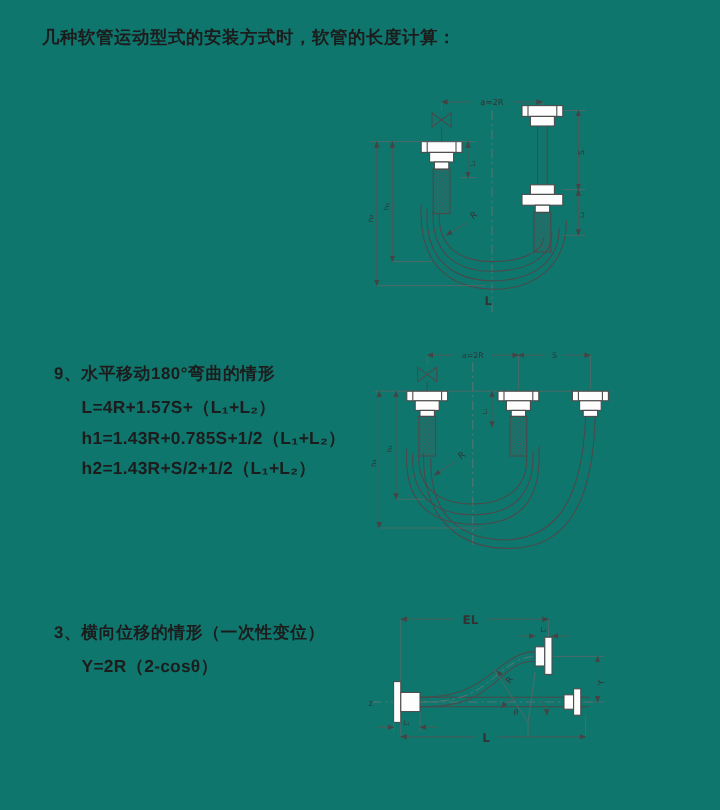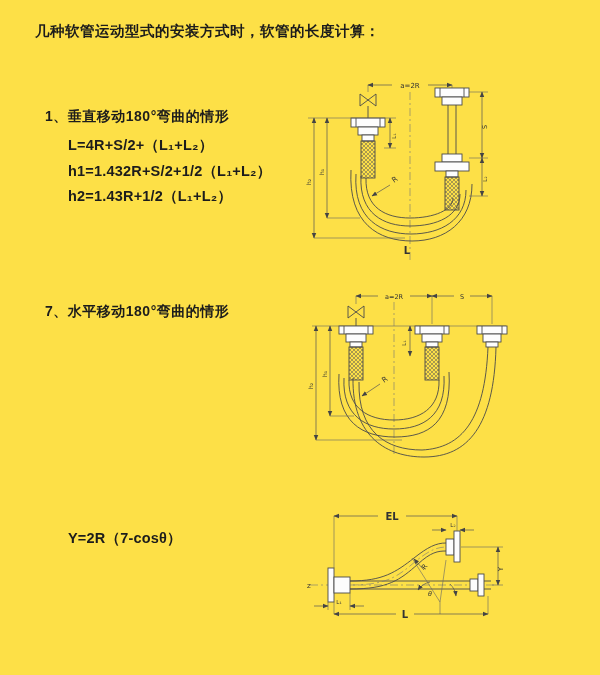--- a/index.html
+++ b/index.html
@@ -1,16 +1,16 @@
 <!DOCTYPE html>
 <html><head>
 <meta charset="utf-8">
 <style>
   html,body{margin:0;padding:0;background:#ffffff;}
-  #page{position:relative;width:600px;height:675px;background:#fde047;overflow:hidden;
+  #page{position:relative;width:600px;height:675px;background:#0f766e;overflow:hidden;
         font-family:"Liberation Sans","DejaVu Sans",sans-serif;color:#1c1c1c;}
   .title{position:absolute;left:35px;top:22px;font-size:14.5px;font-weight:bold;letter-spacing:.5px;}
   .sec{position:absolute;left:45px;}
   .sec-h{font-size:14px;font-weight:bold;letter-spacing:.5px;white-space:nowrap;}
   .formulas{margin-top:7px;padding-left:23px;}
   .formula{font-size:14.5px;font-weight:bold;line-height:25.5px;white-space:nowrap;letter-spacing:.2px;}
   svg{position:absolute;overflow:visible;}
   svg text{font-family:"DejaVu Sans","Liberation Sans",sans-serif;fill:#333;}
   .dim{stroke:#555;stroke-width:.7;fill:none;}
   .thin{stroke:#666;stroke-width:.6;fill:none;}
@@ -18,28 +18,20 @@
   .fit{stroke:#4a4a4a;stroke-width:.9;fill:#fdfdfd;}
   .cl{stroke:#777;stroke-width:.6;fill:none;stroke-dasharray:8 3 2 3;}
 </style>
 </head>
 <body>
 
 <div id="page">
 
   <div class="title">几种软管运动型式的安装方式时，软管的长度计算：</div>
 
-  <div class="sec" style="top:108px">
-    <div class="sec-h">1、垂直移动180°弯曲的情形</div>
-    <div class="formulas">
-      <div class="formula">L=4R+S/2+（L₁+L₂）</div>
-      <div class="formula">h1=1.432R+S/2+1/2（L₁+L₂）</div>
-      <div class="formula">h2=1.43R+1/2（L₁+L₂）</div>
-    </div>
-  </div>
 
   <svg style="left:300px;top:70px" width="292" height="196" viewBox="0 0 292 196">
     <defs>
       <pattern id="p1" width="4" height="4" patternUnits="userSpaceOnUse">
         <path d="M0,4 L4,0 M0,0 L4,4" stroke="#555" stroke-width="0.5"></path>
       </pattern>
       <marker id="m1" viewBox="0 0 10 10" refX="9" refY="5" markerWidth="8" markerHeight="8" orient="auto-start-reverse">
         <path d="M0,1 L10,5 L0,9 z" fill="#444"></path>
       </marker>
     </defs>
@@ -110,21 +102,26 @@
 
     <g>
       <path class="dim" d="M90,115 L72,126" marker-end="url(#m1)"></path>
       <text x="94" y="113" font-size="7.5" transform="rotate(-35 94 113)">R</text>
     </g>
 
     <text x="107" y="184" font-size="10" font-weight="bold" text-anchor="middle">L</text>
   </svg>
 
   <div class="sec" style="top:303px">
-    <div class="sec-h">7、水平移动180°弯曲的情形</div>
+    <div class="sec-h">9、水平移动180°弯曲的情形</div>
+    <div class="formulas">
+      <div class="formula">L=4R+1.57S+（L₁+L₂）</div>
+      <div class="formula">h1=1.43R+0.785S+1/2（L₁+L₂）</div>
+      <div class="formula">h2=1.43R+S/2+1/2（L₁+L₂）</div>
+    </div>
   </div>
 
   <svg style="left:302px;top:282px" width="292" height="180" viewBox="0 0 292 180">
     <defs>
       <pattern id="p2" width="4" height="4" patternUnits="userSpaceOnUse">
         <path d="M0,4 L4,0 M0,0 L4,4" stroke="#555" stroke-width="0.5"></path>
       </pattern>
       <marker id="m2" viewBox="0 0 10 10" refX="9" refY="5" markerWidth="8" markerHeight="8" orient="auto-start-reverse">
         <path d="M0,1 L10,5 L0,9 z" fill="#444"></path>
       </marker>
@@ -197,22 +194,23 @@
       <text x="104" y="61" font-size="5.5" text-anchor="middle" transform="rotate(-90 104 61)">L₁</text>
     </g>
 
     <g>
       <path class="dim" d="M78,102 L60,114" marker-end="url(#m2)"></path>
       <text x="82" y="101" font-size="7.5" transform="rotate(-35 82 101)">R</text>
     </g>
   </svg>
 
   <div class="sec" style="top:519px">
+    <div class="sec-h">3、横向位移的情形（一次性变位）</div>
     <div class="formulas">
-      <div class="formula">Y=2R（7-cosθ）</div>
+      <div class="formula">Y=2R（2-cosθ）</div>
     </div>
   </div>
 
   <svg style="left:298px;top:502px" width="300" height="152" viewBox="0 0 300 152">
     <defs>
       <marker id="m3" viewBox="0 0 10 10" refX="9" refY="5" markerWidth="8" markerHeight="8" orient="auto-start-reverse">
         <path d="M0,1 L10,5 L0,9 z" fill="#444"></path>
       </marker>
     </defs>
 

